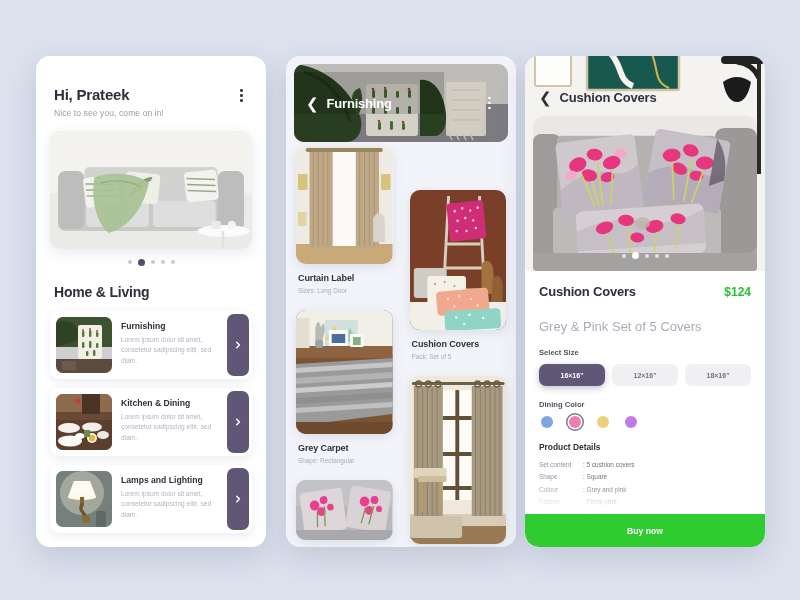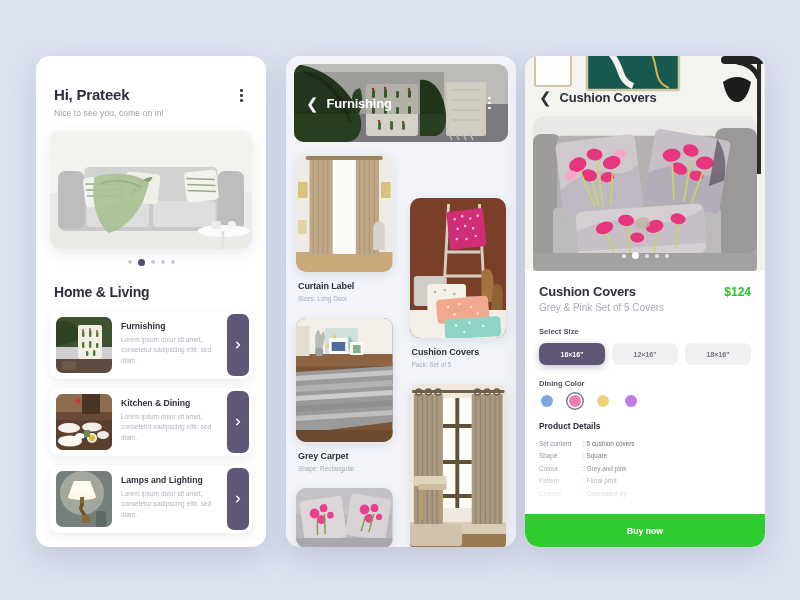--- a/index.html
+++ b/index.html
@@ -55,40 +55,40 @@
     display:flex; align-items:center; justify-content:center; cursor:pointer; flex:none;
   }
   .cat-go svg { width:8px; height:8px; }
 
   
   .p2-hero { height:78px; margin:8px 8px 0 8px; border-radius:10px; overflow:hidden; position:relative; }
   .p2-bar { position:absolute; left:0; right:0; top:0; bottom:0; display:flex; align-items:center; padding:0 12px; }
   .p2-back { color:#fff; font-size:15px; font-weight:300; margin-right:8px; line-height:1; cursor:pointer; }
   .p2-title { color:#fff; font-size:13px; font-weight:700; letter-spacing:-.2px; flex:1; }
 
-  .masonry { display:flex; gap:17px; padding:12px 10px 0 10px; }
+  .masonry { display:flex; gap:17px; padding:4px 10px 0 10px; }
   .mcol { flex:1; display:flex; flex-direction:column; }
   .mcol.right { padding-top:44px; }
   .prod-img { border-radius:10px; overflow:hidden; box-shadow:0 3px 11px rgba(70,80,120,.13); }
   .prod-name { font-size:9px; font-weight:700; color:#2d2f3a; margin:9px 0 0 2px; letter-spacing:-.1px; }
   .prod-sub { font-size:6.4px; color:#a9acb8; margin:4px 0 16px 2px; }
 
   
   .p3-hero { height:215px; position:relative; overflow:hidden; }
   .p3-bar { position:absolute; top:34px; left:14px; display:flex; align-items:center; z-index:3; }
   .p3-back { color:#2d2f3a; font-size:15px; font-weight:300; margin-right:8px; line-height:1; cursor:pointer; }
   .p3-title { color:#2d2f3a; font-size:13px; font-weight:700; letter-spacing:-.2px; }
   .p3-photo { position:absolute; left:8px; right:8px; top:60px; bottom:0; border-radius:11px 11px 0 0; overflow:hidden; }
   .p3-dots { position:absolute; left:0; right:0; bottom:12px; z-index:4; }
 
   .p3-info { padding:13px 14px 0 14px; }
   .pi-row { display:flex; align-items:baseline; justify-content:space-between; }
   .pi-name { font-size:13px; font-weight:700; color:#2d2f3a; letter-spacing:-.2px; }
   .pi-price { font-size:12px; font-weight:700; color:#22c32e; }
-  .pi-sub { font-size:10px; color:#a9acb8; margin-top:3px; }
+  .pi-sub { font-size:13px; color:#a9acb8; margin-top:20px; }
 
   .sel-label { font-size:7.6px; font-weight:700; color:#50535f; margin:14px 0 7px 0; }
   .sizes { display:flex; gap:7px; }
   .size {
     flex:1; height:22px; border-radius:7px; background:#f0f0f3; color:#70737e;
     font-size:7px; font-weight:700; display:flex; align-items:center; justify-content:center; cursor:pointer;
   }
   .size.on { background:#5f5775; color:#ffffff; box-shadow:0 2px 7px rgba(95,87,117,.38); }
 
   .colors { display:flex; gap:16px; padding-left:2px; }

